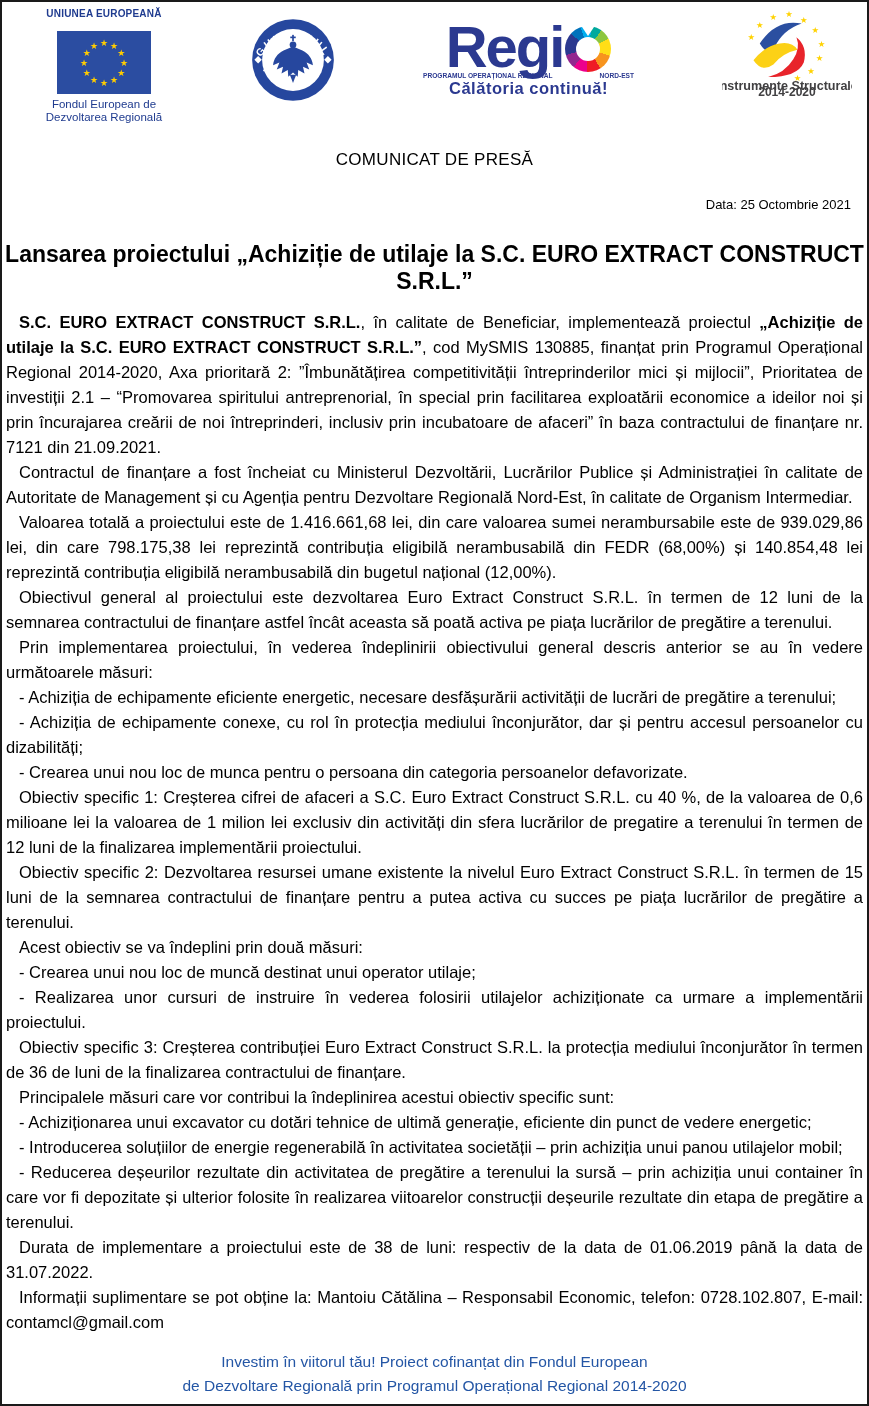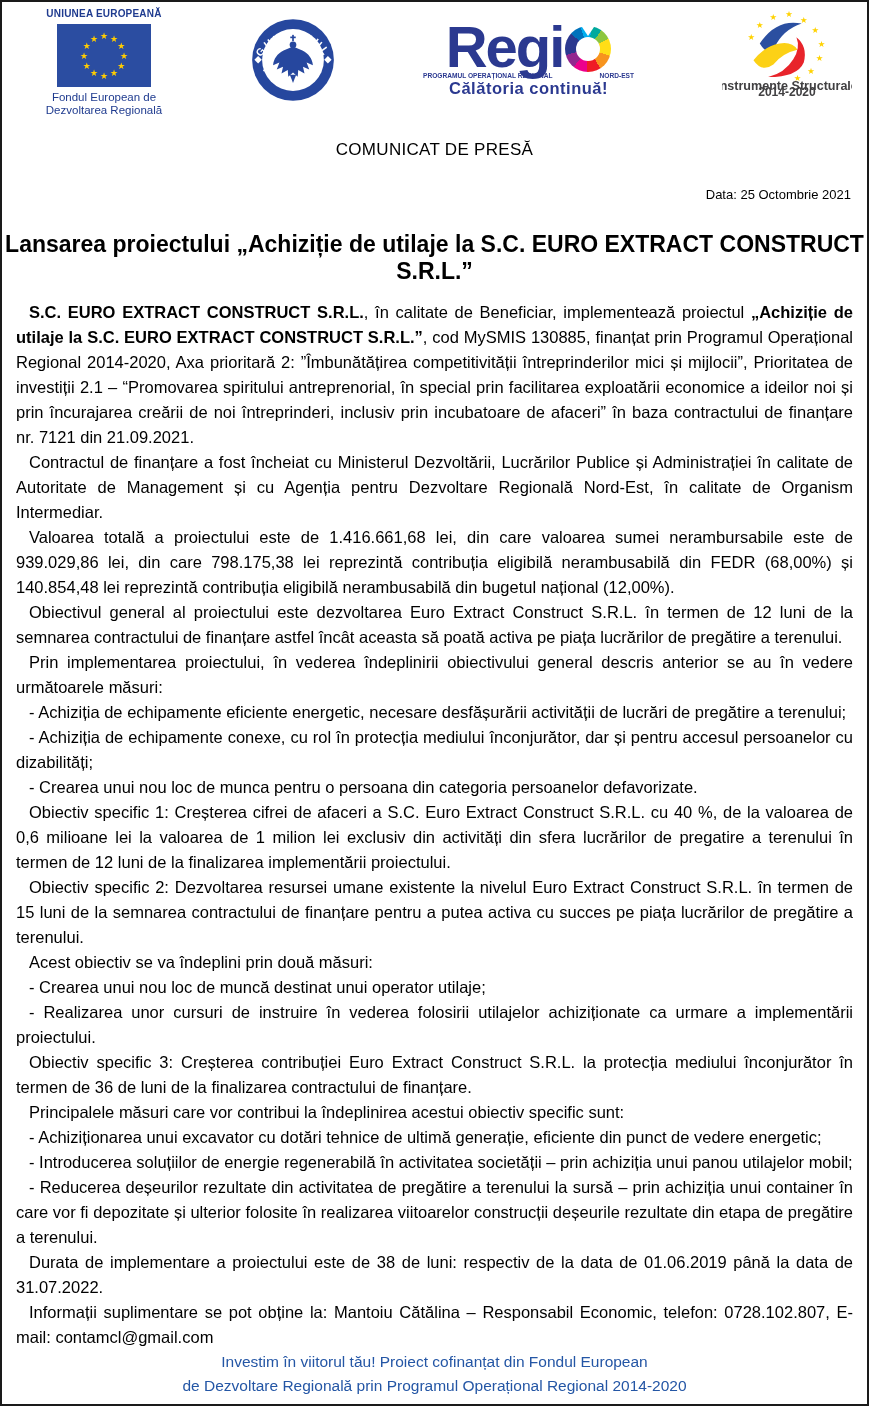--- a/index.html
+++ b/index.html
@@ -14,45 +14,45 @@
     display: flex; flex-direction: column;
     overflow: hidden;
   }
   
   .logos {
     display: flex; justify-content: space-between; align-items: flex-start;
     padding: 6px 10px 0 42px; height: 120px;
   }
   .logo-block { text-align: center; }
   .eu-block { width: 120px; }
-  .eu-top { font-size: 10px; font-weight: bold; color: #1f3b8f; letter-spacing: .2px; margin-bottom: 5px;}
+  .eu-top { font-size: 10px; font-weight: bold; color: #1f3b8f; letter-spacing: .2px; margin-bottom: 12px;}
   .eu-flag { margin: 0 auto; width: 94px; height: 63px; display:block; }
   .eu-bottom { font-size: 11.5px; color: #1f3b8f; line-height: 13px; margin-top: 4px; }
   .gov-block { width: 95px; padding-top: 8px; }
   .regio-block { width: 215px; padding-top: 10px; color:#2b3990; }
   .regio-row { display:flex; align-items: flex-start; justify-content:center; }
   .regio-word { font-size: 58px; font-weight: bold; color: #2b3990; line-height: 58px; letter-spacing: -2px;}
   .regio-donut { position: relative; width: 46px; height: 46px; margin-top: 8px; margin-left: 2px;
     border-radius: 50%;
     background: conic-gradient(from -80deg, #2b3990 0 9%, #0072bc 9% 17%, #00aeef 17% 25%, #00a99d 25% 32%,
       #8dc63f 32% 40%, #ffde17 40% 52%, #f7941e 52% 63%, #ef1c25 63% 73%, #ec008c 73% 83%, #92278f 83% 93%, #2b3990 93% 100%);
   }
   .regio-donut::after { content:""; position:absolute; left:11px; top:11px; width:24px; height:24px; border-radius:50%; background:#fff; }
   .regio-notch { position:absolute; left:50%; top:-2px; transform:translateX(-50%);
     width:0; height:0; border-left:8px solid transparent; border-right:8px solid transparent; border-top:12px solid #fff; }
   .regio-sub { display:flex; justify-content:space-between; font-size:6.6px; font-weight:bold; margin-top:-4px; padding:0 2px;}
   .regio-tag { font-size: 16.5px; font-weight: bold; margin-top: 0; letter-spacing:.5px; }
   .instr-block { width: 140px; padding-top: 2px; }
   .instr-text { font-size: 12px; font-weight: bold; color: #414042; line-height: 14px; }
   
-  .doc-title { text-align: center; font-size: 17px; margin-top: 18px; letter-spacing:.3px; }
+  .doc-title { text-align: center; font-size: 17px; margin-top: 28px; letter-spacing:.3px; }
   .doc-date { text-align: right; font-size: 13px; padding-right: 16px; margin-top: 27px; }
   .doc-subject { text-align: center; font-size: 23px; font-weight: bold; margin-top: 29px; }
   
-  .body-text { padding: 0 14px; margin-top: 15px; font-size: 16.5px; line-height: 25px; text-align: justify; }
+  .body-text { padding: 0 4px; margin-top: 15px; font-size: 16.5px; line-height: 25px; text-align: justify; }
   .body-text p { margin: 0; }
   .ind { text-indent: 13px; }
   .mt-a { margin-top: 25px; }
   .mt-b { margin-top: 29px; }
   .mt-c { margin-top: 52px; }
   .mt-d { margin-top: 27px; }
   
   .footer { margin-top: auto; padding-bottom: 6px; }
   .cofinance { text-align: center; color: #2456a5; font-size: 15.5px; line-height: 24px; }
 </style>

